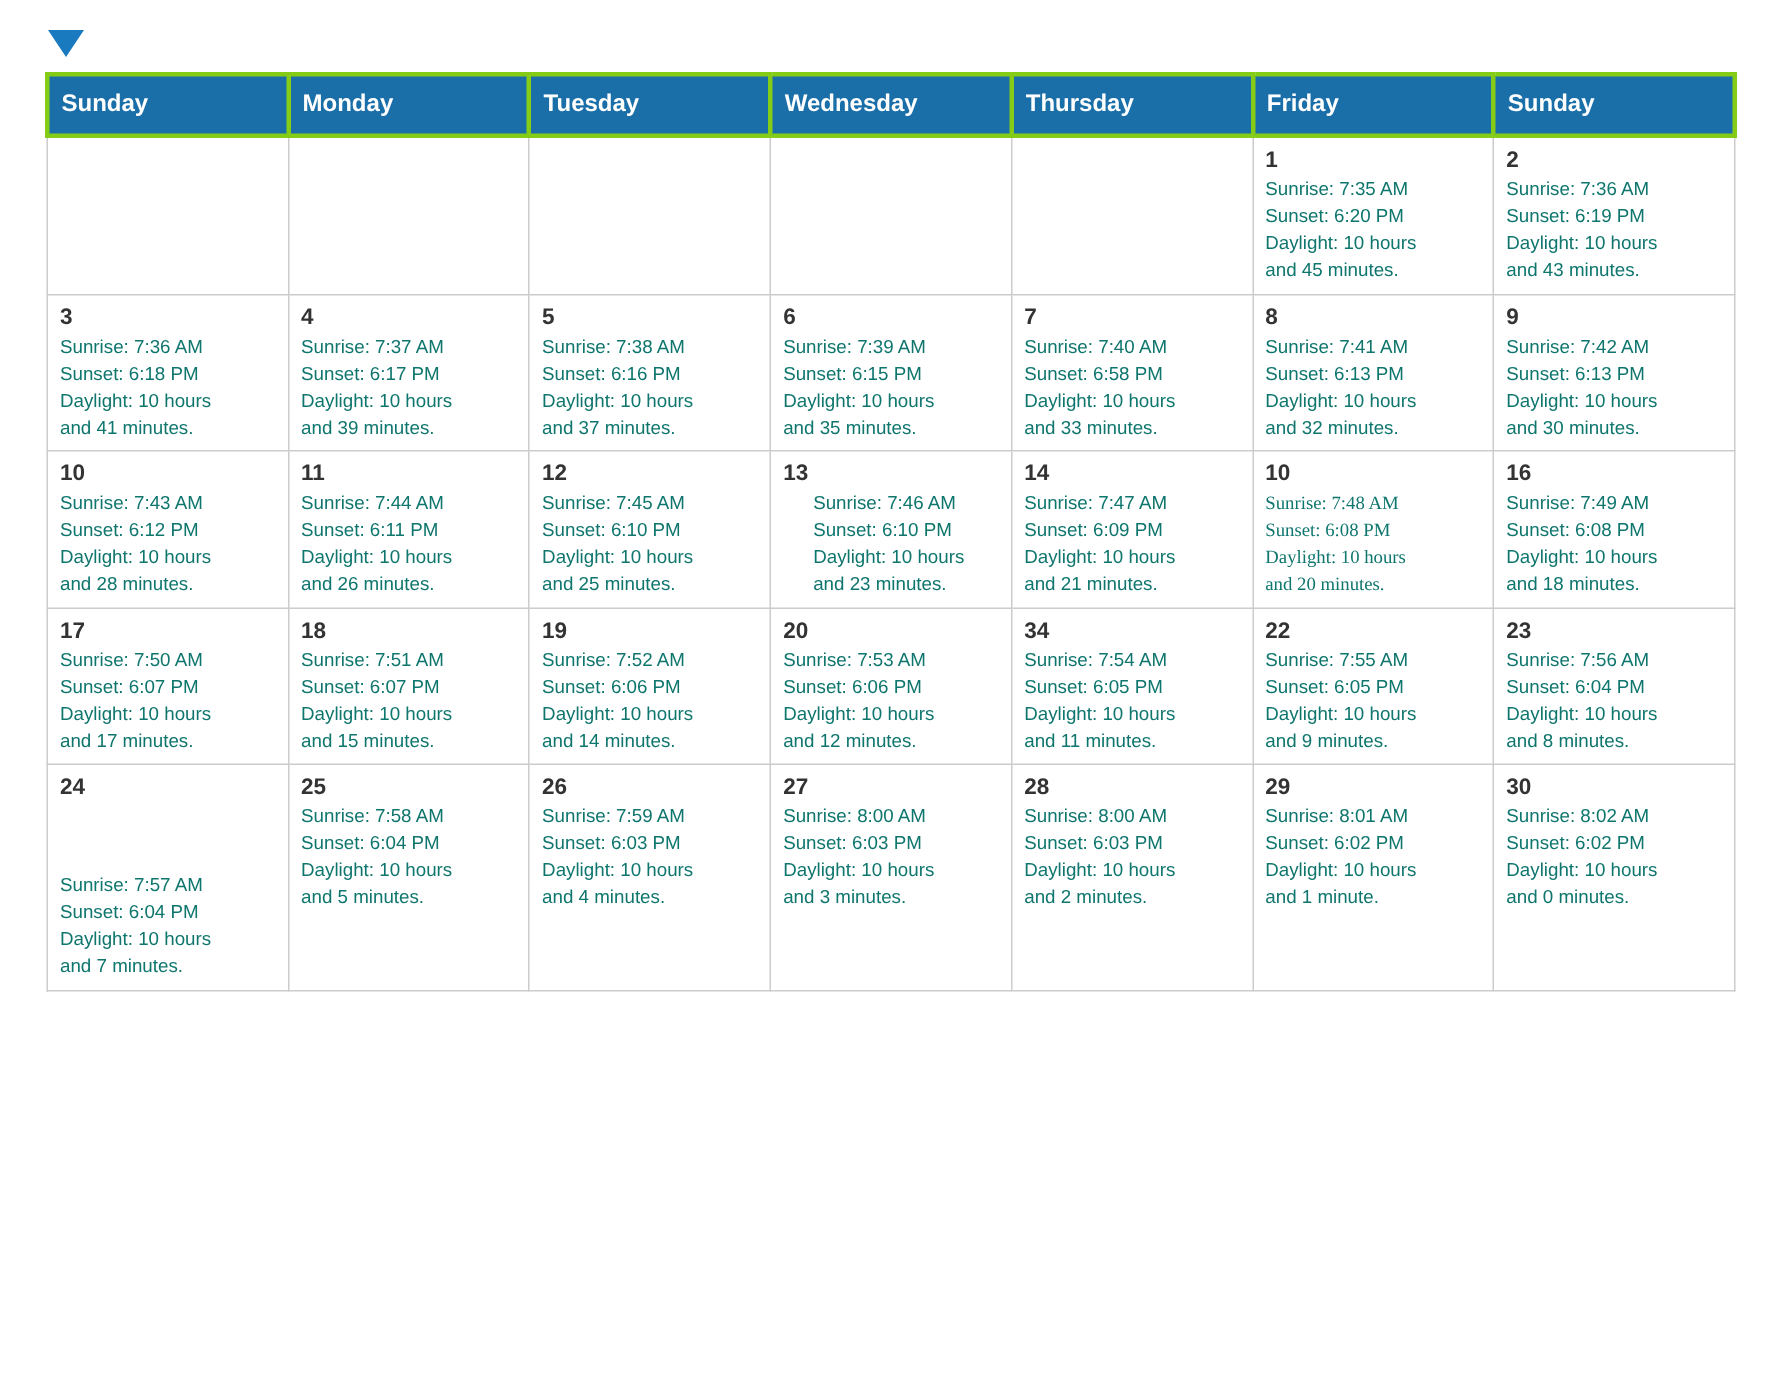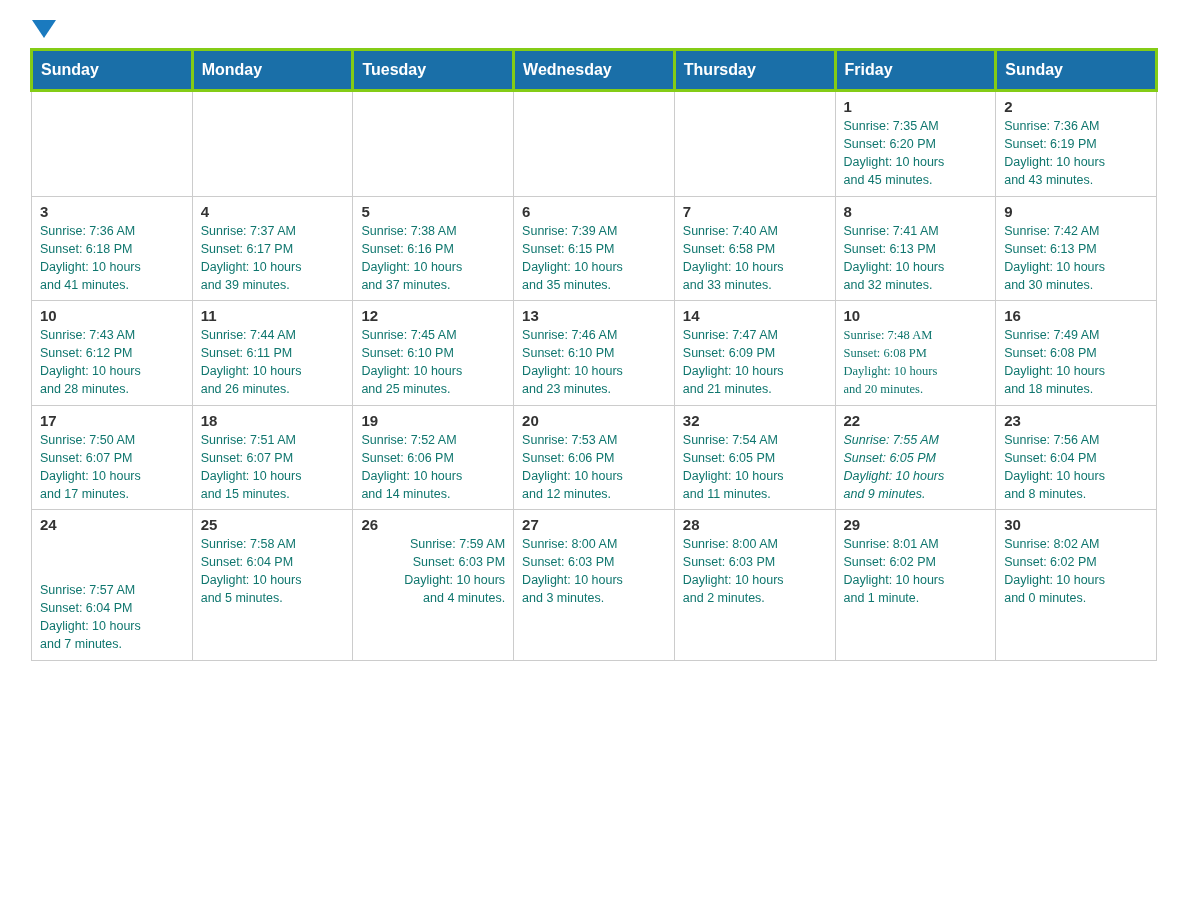--- a/index.html
+++ b/index.html
@@ -213,21 +213,21 @@
         </td>
         <td>
           <span class="day-number">12</span>
           <div class="day-info" style="white-space: pre-line;">Sunrise: 7:45 AM
 Sunset: 6:10 PM
 Daylight: 10 hours
 and 25 minutes.</div>
         </td>
         <td>
           <span class="day-number">13</span>
-          <div class="day-info" style="white-space: pre-line;">Sunrise: 7:46 AM
+          <div class="day-info" style="white-space: pre-line; margin-left: 20px;">Sunrise: 7:46 AM
 Sunset: 6:10 PM
 Daylight: 10 hours
 and 23 minutes.</div>
         </td>
         <td>
           <span class="day-number">14</span>
           <div class="day-info" style="white-space: pre-line;">Sunrise: 7:47 AM
 Sunset: 6:09 PM
 Daylight: 10 hours
 and 21 minutes.</div>
@@ -270,29 +270,29 @@
 and 14 minutes.</div>
         </td>
         <td>
           <span class="day-number">20</span>
           <div class="day-info" style="white-space: pre-line;">Sunrise: 7:53 AM
 Sunset: 6:06 PM
 Daylight: 10 hours
 and 12 minutes.</div>
         </td>
         <td>
-          <span class="day-number">32</span>
+          <span class="day-number">34</span>
           <div class="day-info" style="white-space: pre-line;">Sunrise: 7:54 AM
 Sunset: 6:05 PM
 Daylight: 10 hours
 and 11 minutes.</div>
         </td>
         <td>
           <span class="day-number">22</span>
-          <div class="day-info" style="white-space: pre-line; font-style: italic;">Sunrise: 7:55 AM
+          <div class="day-info" style="white-space: pre-line;">Sunrise: 7:55 AM
 Sunset: 6:05 PM
 Daylight: 10 hours
 and 9 minutes.</div>
         </td>
         <td>
           <span class="day-number">23</span>
           <div class="day-info" style="white-space: pre-line;">Sunrise: 7:56 AM
 Sunset: 6:04 PM
 Daylight: 10 hours
 and 8 minutes.</div>
@@ -308,21 +308,21 @@
         </td>
         <td>
           <span class="day-number">25</span>
           <div class="day-info" style="white-space: pre-line;">Sunrise: 7:58 AM
 Sunset: 6:04 PM
 Daylight: 10 hours
 and 5 minutes.</div>
         </td>
         <td>
           <span class="day-number">26</span>
-          <div class="day-info" style="white-space: pre-line; text-align: right;">Sunrise: 7:59 AM
+          <div class="day-info" style="white-space: pre-line;">Sunrise: 7:59 AM
 Sunset: 6:03 PM
 Daylight: 10 hours
 and 4 minutes.</div>
         </td>
         <td>
           <span class="day-number">27</span>
           <div class="day-info" style="white-space: pre-line;">Sunrise: 8:00 AM
 Sunset: 6:03 PM
 Daylight: 10 hours
 and 3 minutes.</div>

